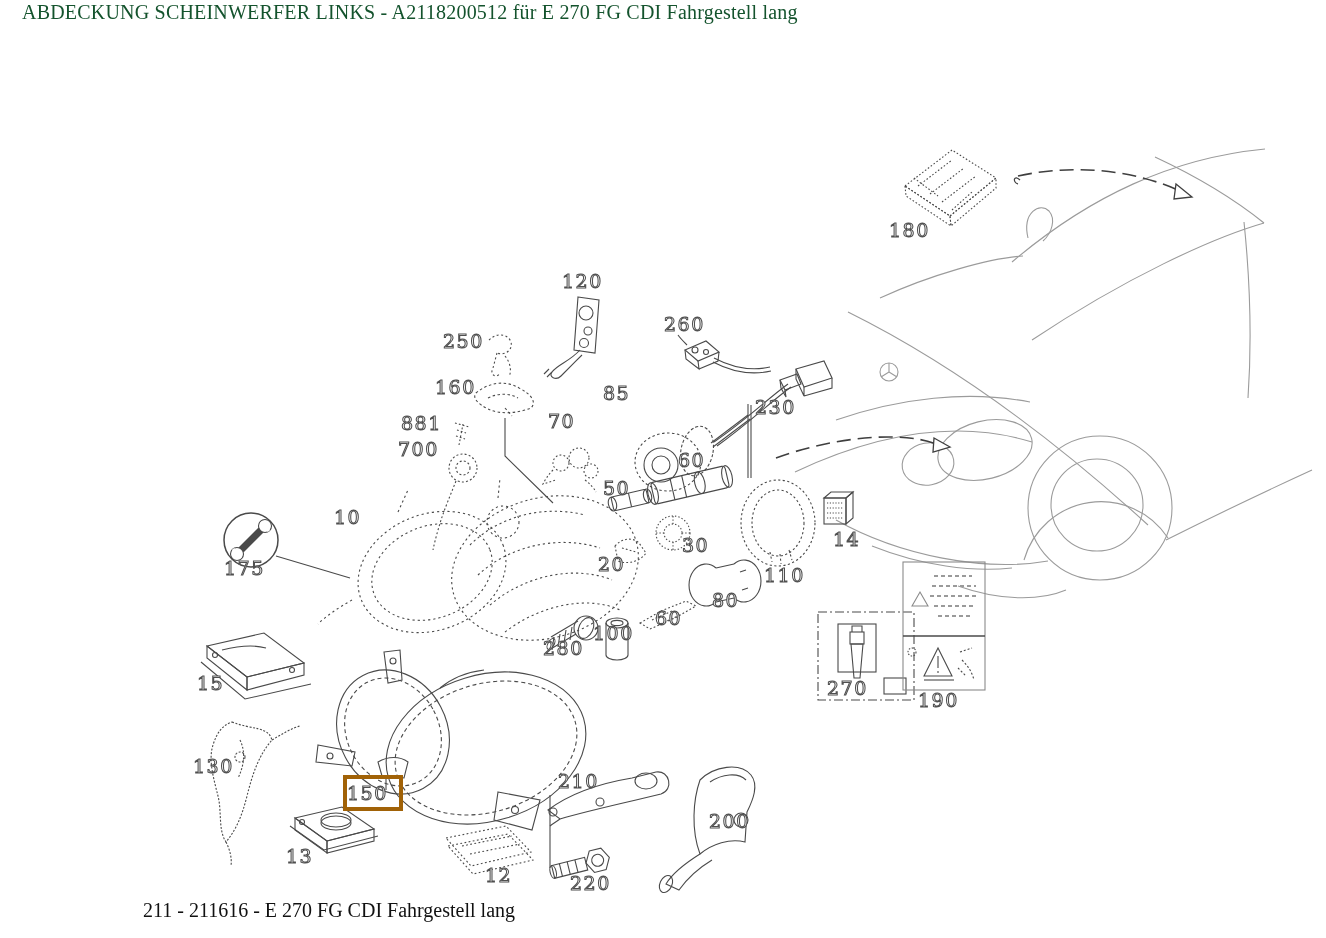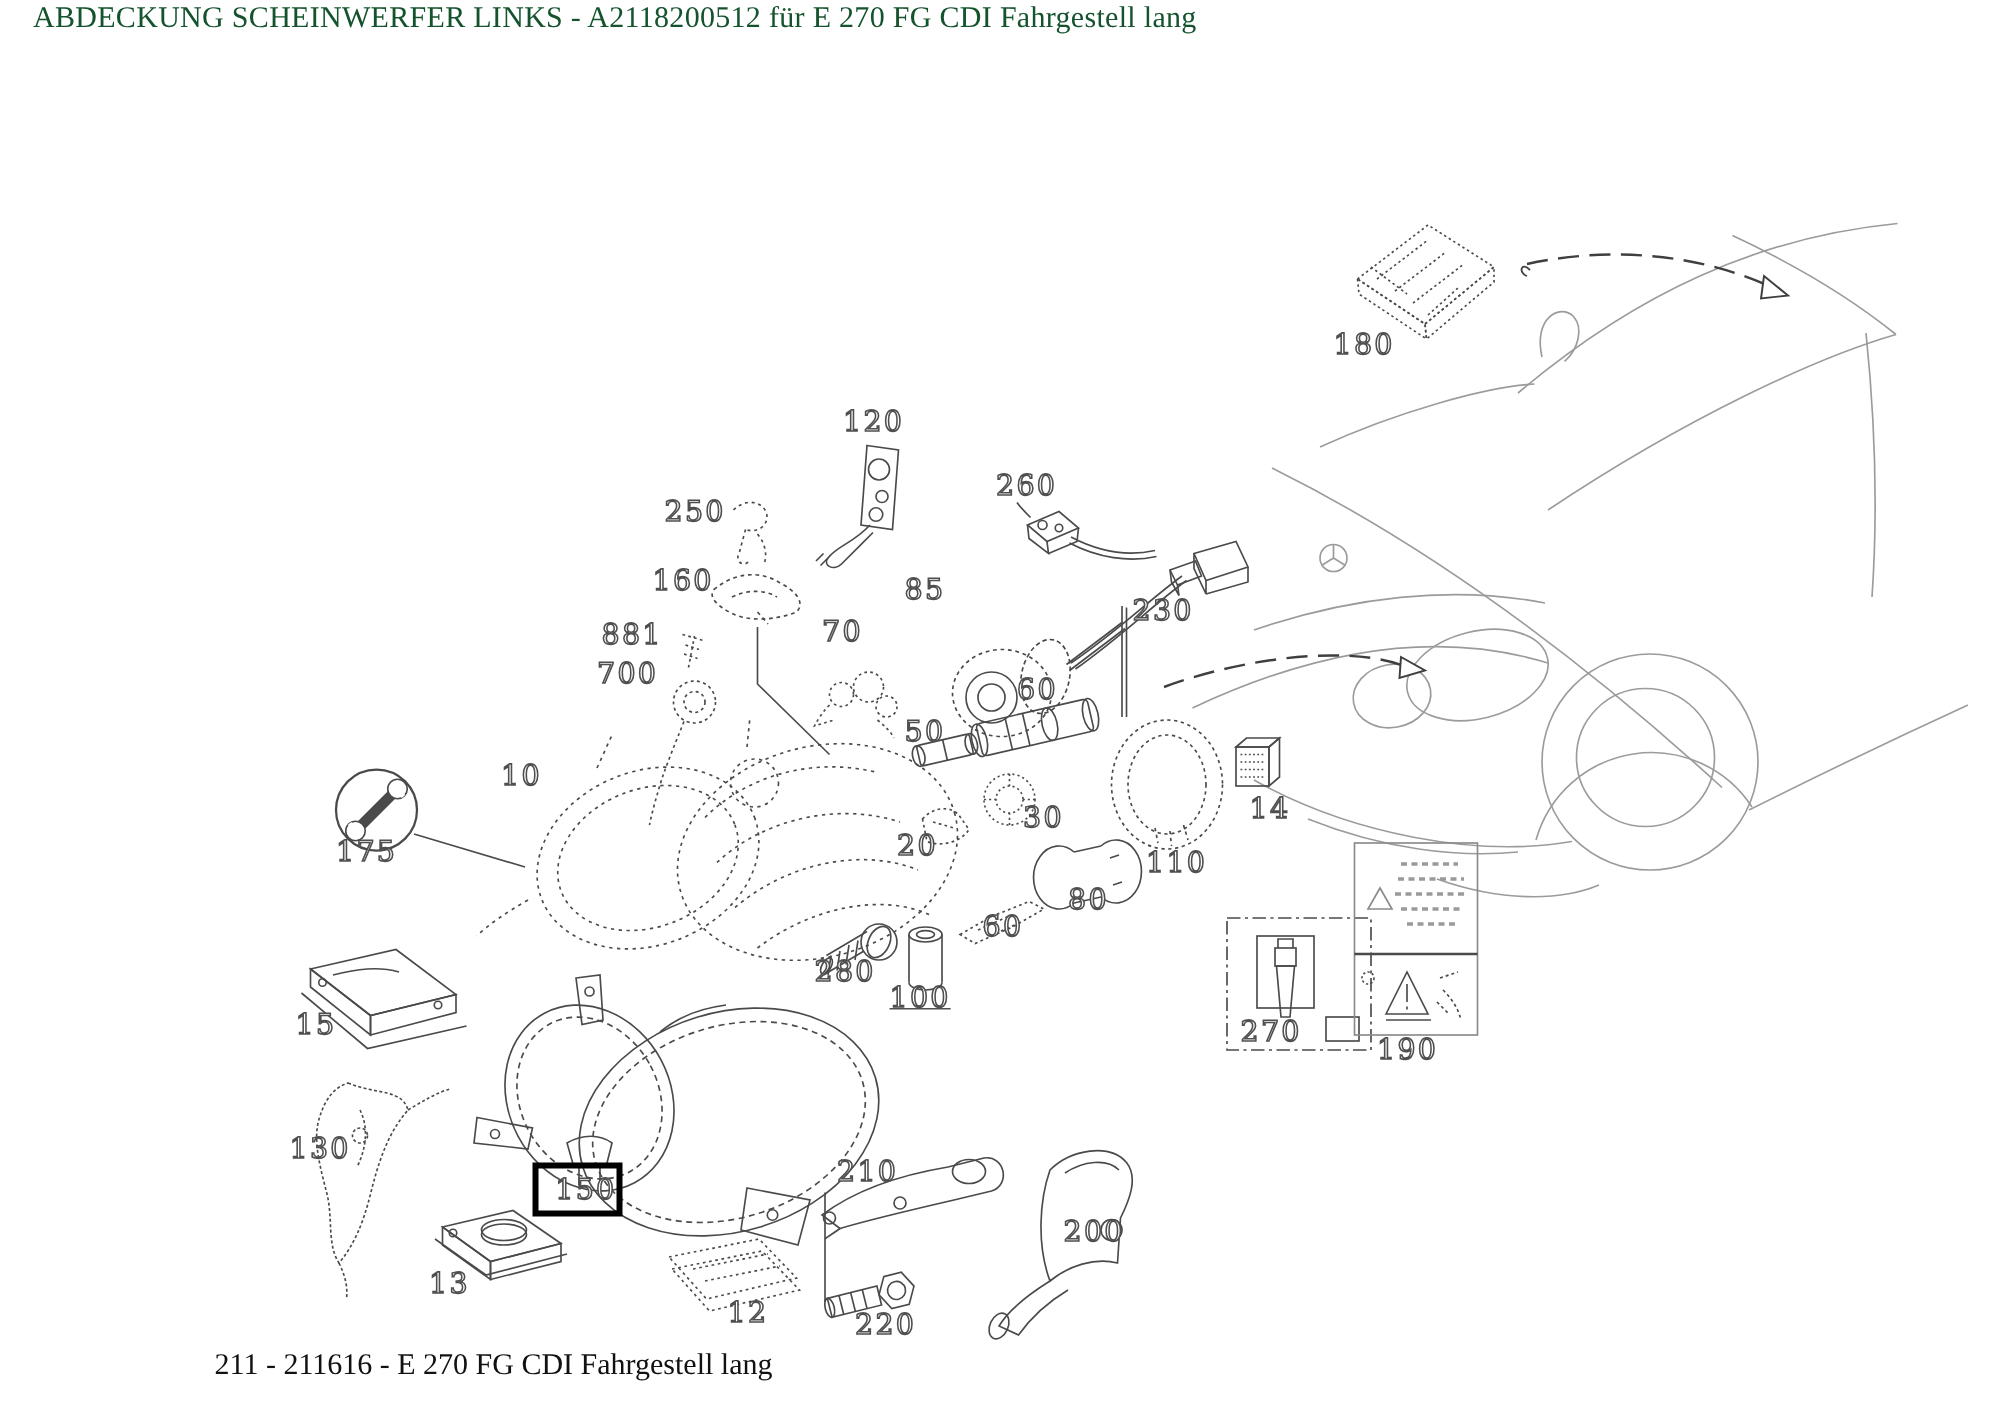--- a/index.html
+++ b/index.html
@@ -18,23 +18,23 @@
   .artwork { position:absolute; left:0; top:0; }
   .part-label {
     position:absolute; font-family:"DejaVu Serif", serif; font-size:19px;
     line-height:1; letter-spacing:1.5px; color:#8d8d8d; cursor:pointer;
     user-select:none; white-space:nowrap;
   }
   @supports (-webkit-text-stroke: 1px #000) {
     .part-label { color:#ffffff; -webkit-text-stroke:1.05px #4f4f4f; }
   }
   .highlight-box {
-    position:absolute; left:355px; top:775px; width:60px; height:36px;
-    box-sizing:border-box; border:4px solid #000000;
-    display:flex; align-items:center; justify-content:flex-end; background:transparent;
+    position:absolute; left:343px; top:775px; width:60px; height:36px;
+    box-sizing:border-box; border:4px solid #a16207;
+    display:flex; align-items:center; justify-content:flex-start; background:transparent;
     cursor:pointer;
   }
   .highlight-box .part-label { position:static; }
 </style>
 </head>
 <body>
 
 <div class="page-title">ABDECKUNG SCHEINWERFER LINKS - A2118200512 für E 270 FG CDI Fahrgestell lang</div>
 
 <svg class="artwork" width="1326" height="938" viewBox="0 0 1326 938" xmlns="http://www.w3.org/2000/svg">
@@ -354,21 +354,21 @@
 <div class="part-label" style="left:833px; top:530px;">14</div>
 <div class="part-label" style="left:197px; top:674px;">15</div>
 <div class="part-label" style="left:598px; top:555px;">20</div>
 <div class="part-label" style="left:682px; top:536px;">30</div>
 <div class="part-label" style="left:655px; top:609px;">60</div>
 <div class="part-label" style="left:603px; top:479px;">50</div>
 <div class="part-label" style="left:678px; top:451px;">60</div>
 <div class="part-label" style="left:548px; top:412px;">70</div>
 <div class="part-label" style="left:712px; top:591px;">80</div>
 <div class="part-label" style="left:603px; top:384px;">85</div>
-<div class="part-label" style="left:593px; top:656px;text-decoration:underline;">100</div>
+<div class="part-label" style="left:593px; top:624px;">100</div>
 <div class="part-label" style="left:764px; top:566px;">110</div>
 <div class="part-label" style="left:562px; top:272px;">120</div>
 <div class="part-label" style="left:193px; top:757px;">130</div>
 <div class="part-label" style="left:435px; top:378px;">160</div>
 <div class="part-label" style="left:224px; top:559px;">175</div>
 <div class="part-label" style="left:889px; top:221px;">180</div>
 <div class="part-label" style="left:918px; top:691px;">190</div>
 <div class="part-label" style="left:709px; top:812px;">200</div>
 <div class="part-label" style="left:558px; top:772px;">210</div>
 <div class="part-label" style="left:570px; top:874px;">220</div>

